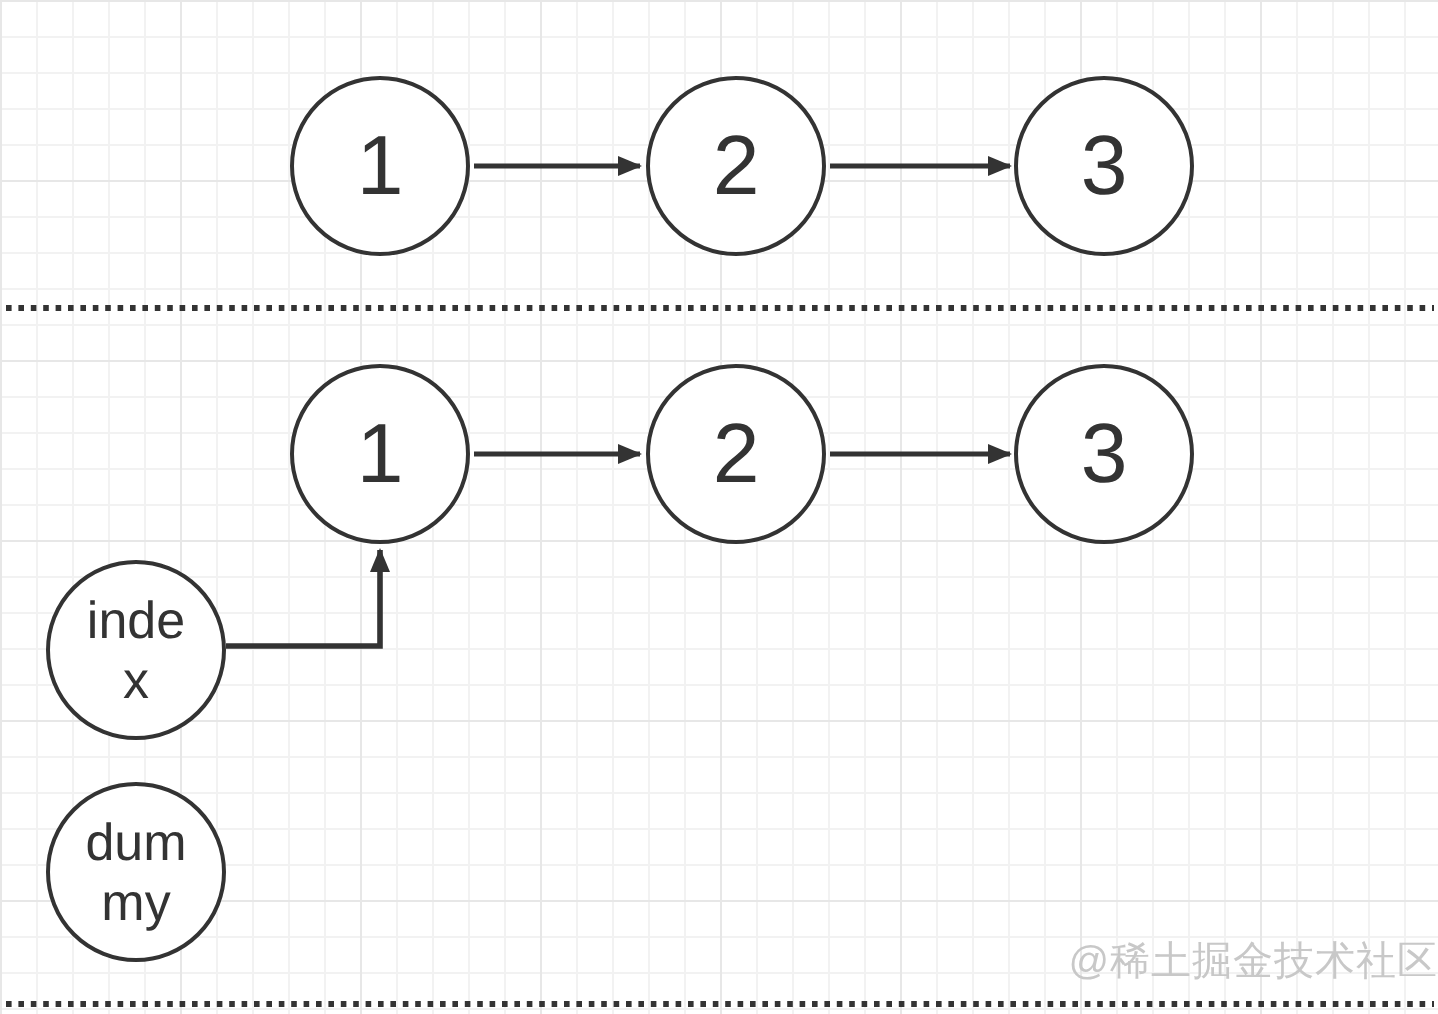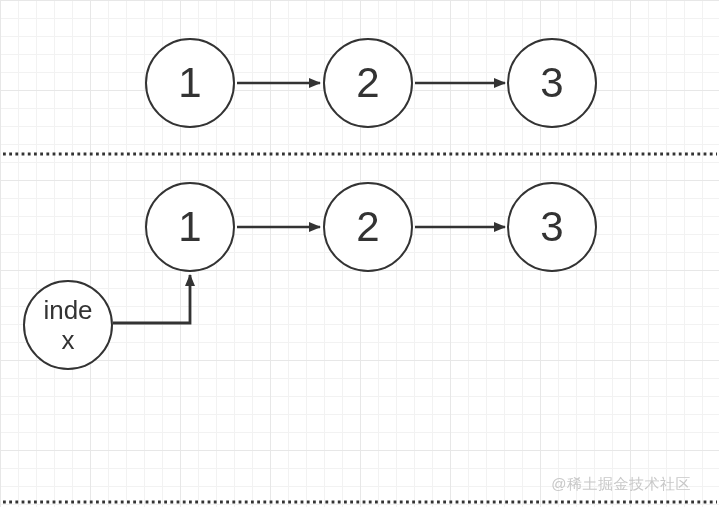--- a/index.html
+++ b/index.html
@@ -48,23 +48,23 @@
     letter-spacing: 0;
   }
   .node.word {
     font-size: 26px;
     line-height: 30px;
     font-weight: 400;
   }
   .node.word span { display: block; text-align: left; }
   .watermark {
     position: absolute;
-    right: 28px;
+    right: 0;
     bottom: 13px;
-    font-size: 15px;
+    font-size: 20px;
     color: var(--watermark, #c8c8c8);
     letter-spacing: 0.5px;
     user-select: none;
   }
 </style>
 </head>
 <body>
 
 <div class="canvas">
 
@@ -105,16 +105,20 @@
     <span>2</span>
   </div>
   <div class="node num" style="left:507px; top:182px;">
     <span>3</span>
   </div>
 
   <div class="node word" style="left:23px; top:280px;">
     <span>inde</span>
     <span>x</span>
   </div>
+  <div class="node word" style="left:23px; top:391px;">
+    <span>dum</span>
+    <span>my</span>
+  </div>
 
   <div class="watermark">@稀土掘金技术社区</div>
 
 </div>
 
 </body></html>

